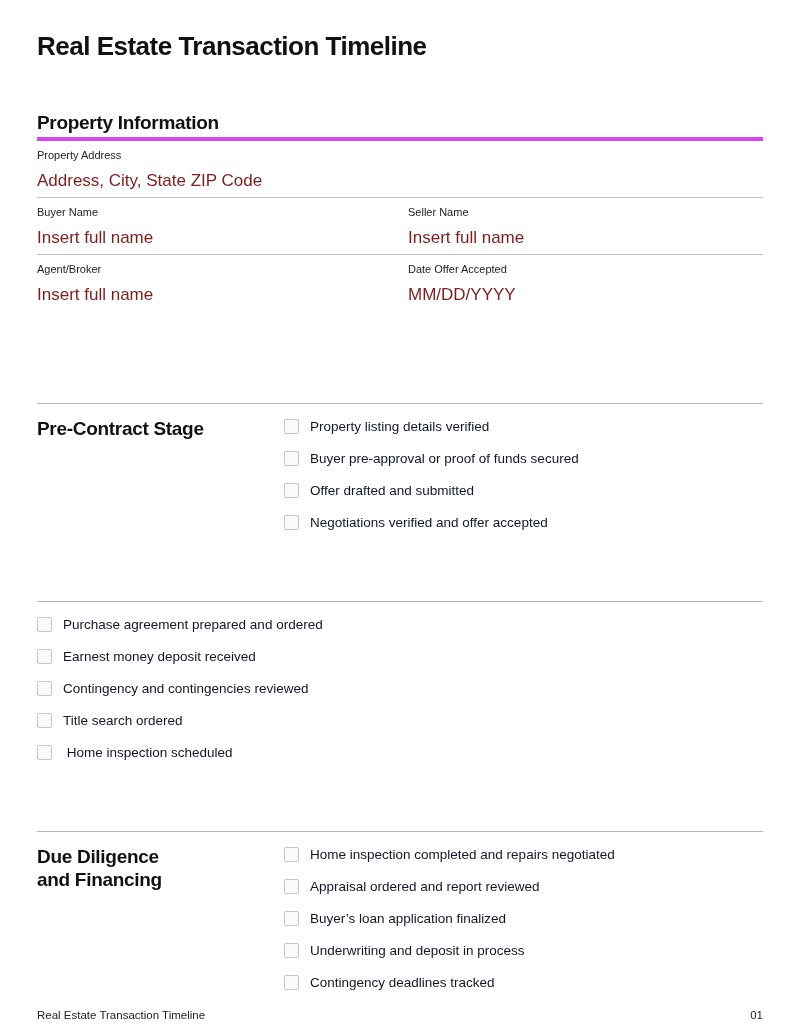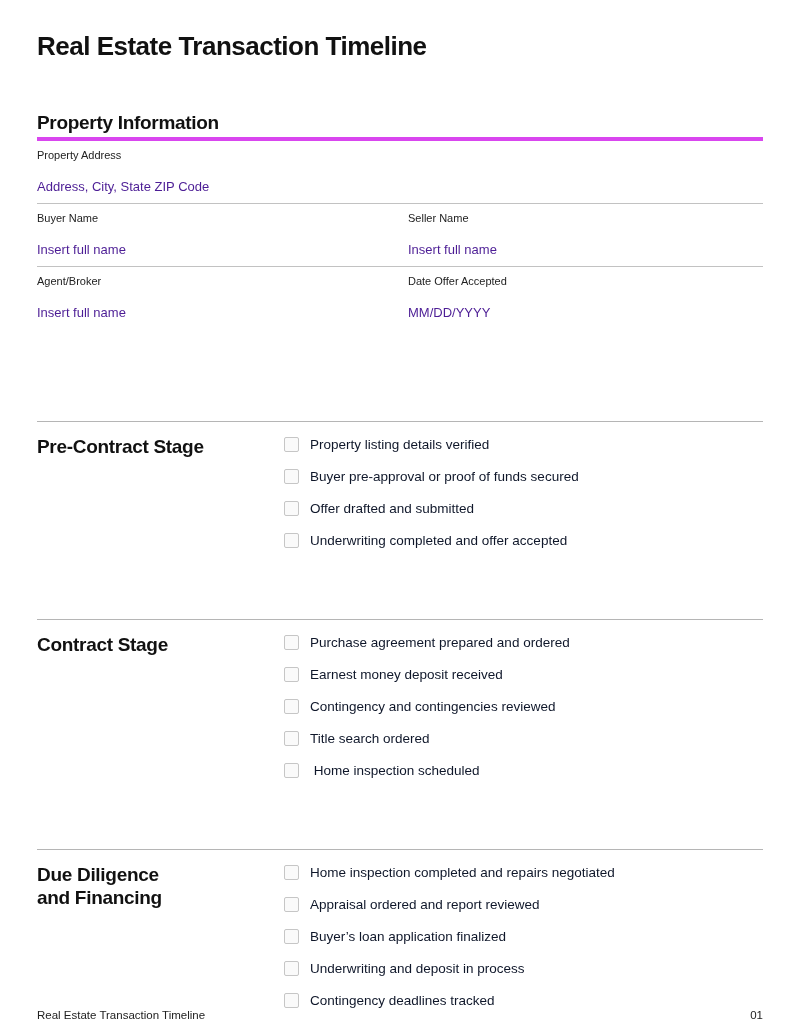--- a/index.html
+++ b/index.html
@@ -33,21 +33,21 @@
 
   
   .property { margin-top: 48px; }
   .property h2.section-heading {
     padding-bottom: 3px;
     border-bottom: 4px solid #d946ef;
     white-space: normal;
   }
   .field { padding: 8px 0 8px 0; }
   .field-label { font-size: 11px; color: #222222; line-height: 13px; }
-  .field-value { font-size: 13px; color: #4c1d95; line-height: 17px; margin-top: 16px; }
+  .field-value { font-size: 17px; color: #7f1d1d; line-height: 17px; margin-top: 10px; }
   .row-line { border-bottom: 1px solid #c2c2c2; }
   .field-grid { display: grid; grid-template-columns: 371px 1fr; }
 
   
   .checklist {
     border-top: 1px solid #b5b5b5;
     display: flex;
     padding-top: 13px;
   }
   .checklist-first { margin-top: 92px; }
@@ -130,27 +130,26 @@
       <div class="item">
         <span class="checkbox"></span>
         <span class="item-label">Buyer pre-approval or proof of funds secured</span>
       </div>
       <div class="item">
         <span class="checkbox"></span>
         <span class="item-label">Offer drafted and submitted</span>
       </div>
       <div class="item">
         <span class="checkbox"></span>
-        <span class="item-label">Underwriting completed and offer accepted</span>
+        <span class="item-label">Negotiations verified and offer accepted</span>
       </div>
     </div>
   </section>
 
   <section class="checklist">
-    <h2 class="section-heading">Contract Stage</h2>
     <div class="items">
       <div class="item">
         <span class="checkbox"></span>
         <span class="item-label">Purchase agreement prepared and ordered</span>
       </div>
       <div class="item">
         <span class="checkbox"></span>
         <span class="item-label">Earnest money deposit received</span>
       </div>
       <div class="item">

